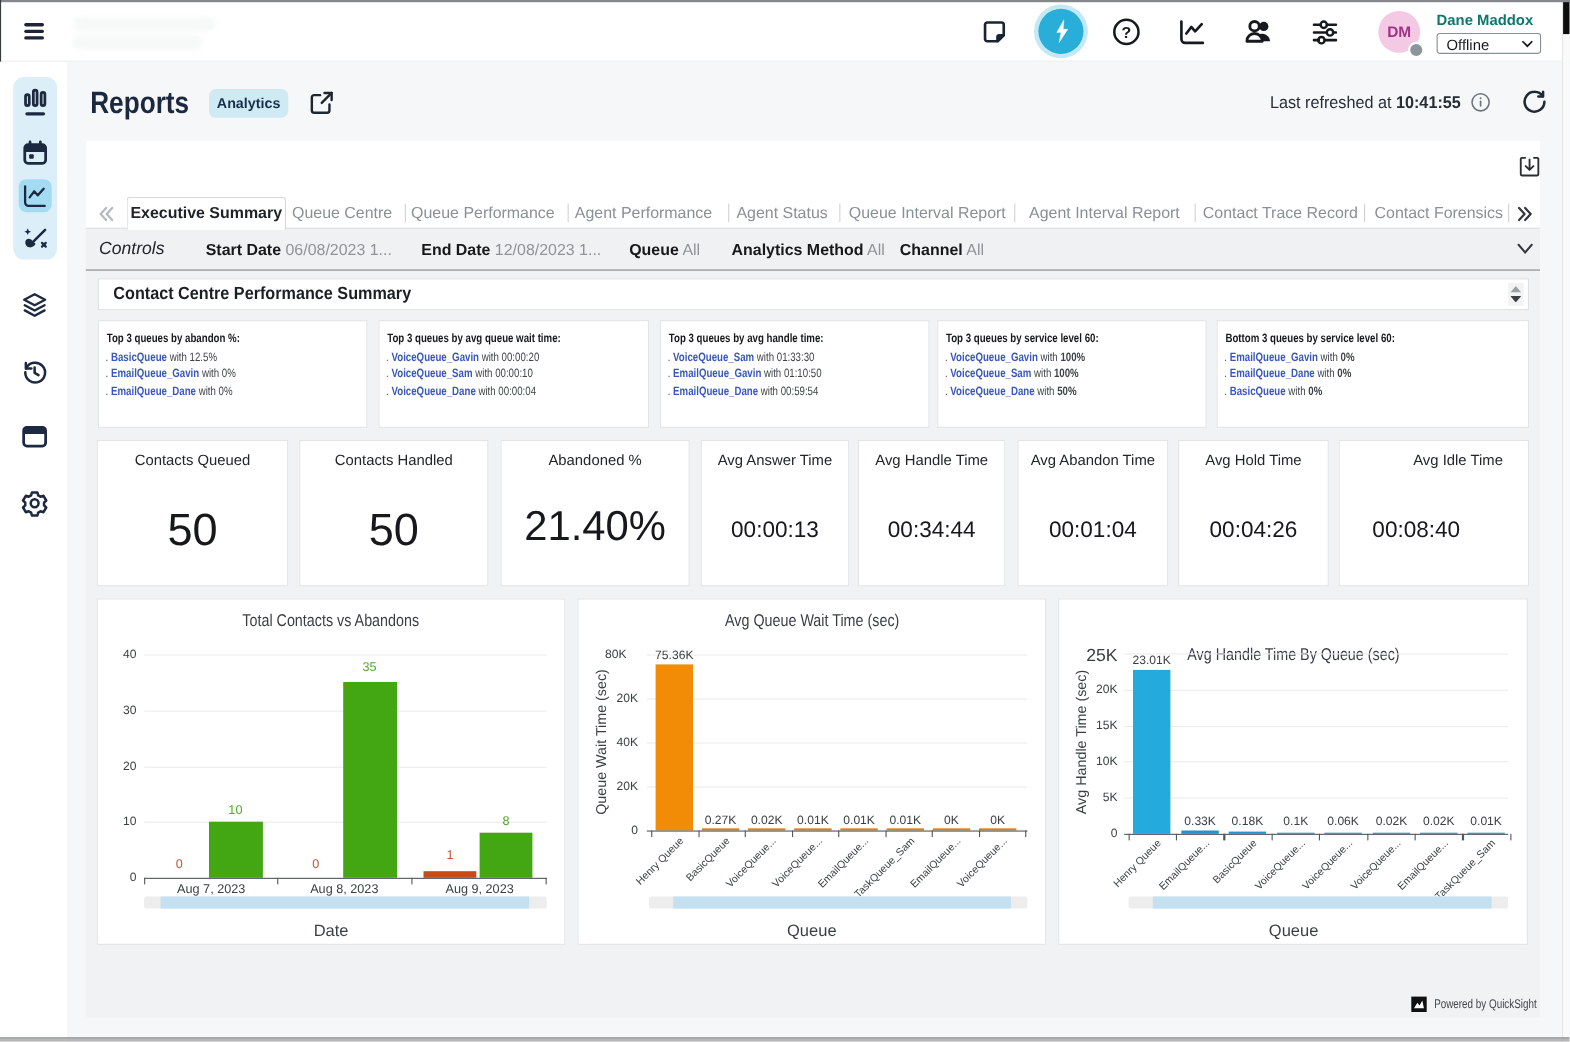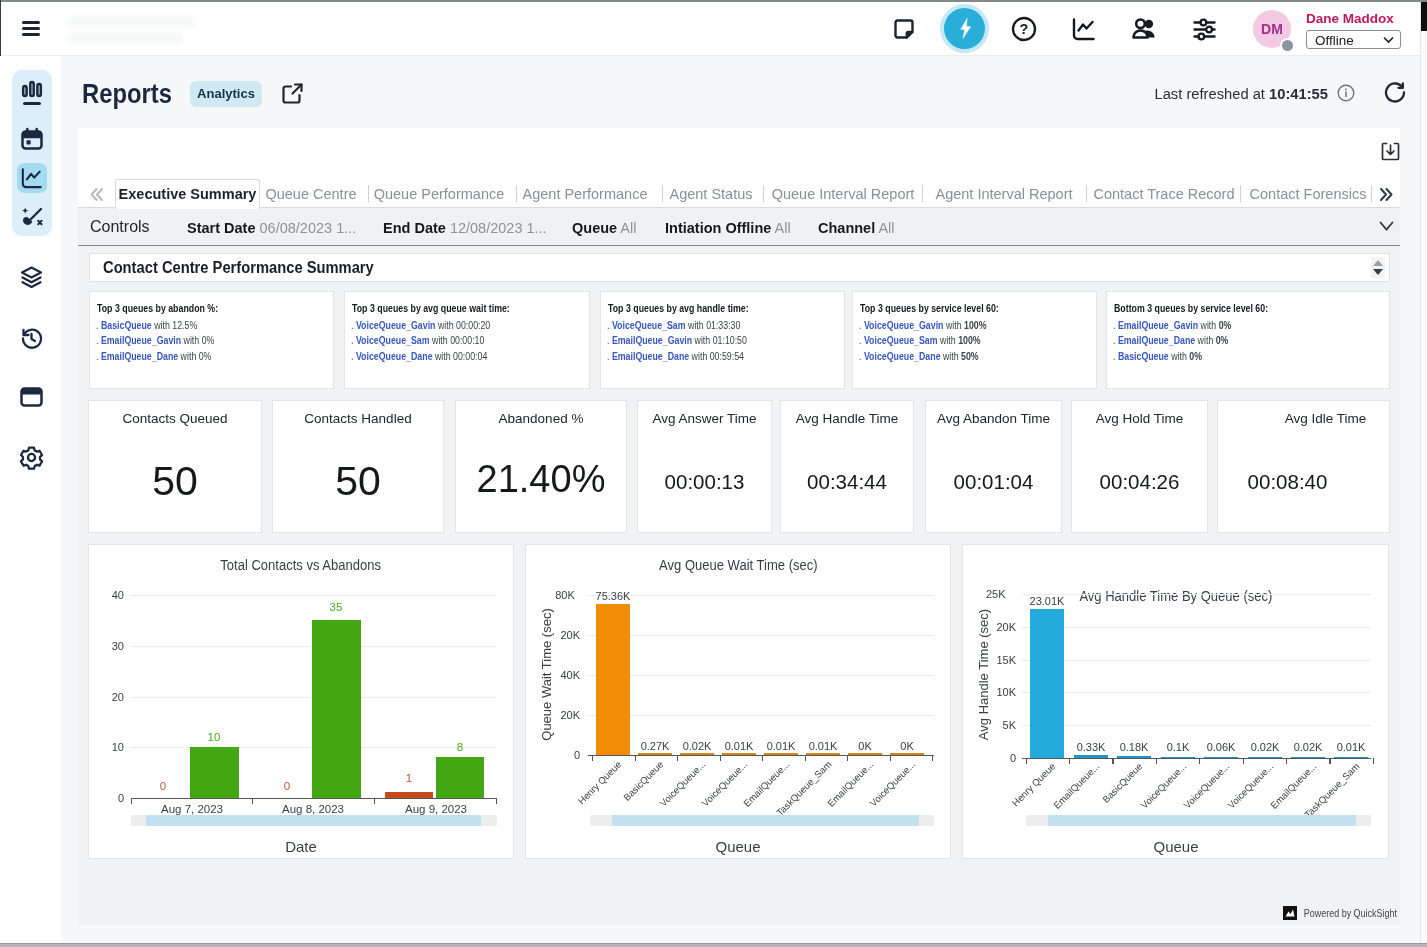--- a/index.html
+++ b/index.html
@@ -48,21 +48,21 @@
 <svg class="abs" style="left:1193px;top:18px;z-index:6;" width="23" height="23" viewBox="0 0 23 23" fill="none" stroke="#16191d" stroke-width="2.4" stroke-linecap="round">
 <path d="M1.5 4.5 h6 M13.3 4.5 h8.2 M1.5 11.5 h11.2 M19 11.5 h2.5 M1.5 18.5 h4.4 M11.3 18.5 h10.2"></path>
 <circle cx="10.4" cy="4.5" r="2.9" stroke-width="2.2"></circle>
 <circle cx="16.1" cy="11.5" r="2.9" stroke-width="2.2"></circle>
 <circle cx="8.3" cy="18.5" r="2.9" stroke-width="2.2"></circle>
 </svg>
 
 <div class="abs" style="left:1253px;top:10px;width:38px;height:38px;border-radius:50%;background:#f3c9e3;z-index:6;"></div>
 <div class="abs" style="left:1253px;top:10px;width:38px;height:38px;border-radius:50%;z-index:7;text-align:center;line-height:38px;font-size:14px;font-weight:bold;color:#a03189;">DM</div>
 <div class="abs" style="left:1280px;top:38px;width:15px;height:15px;border-radius:50%;background:#8c949c;border:2.5px solid #fff;z-index:8;"></div>
-<div class="abs" style="left:1306px;top:11px;font-size:13.5px;font-weight:bold;color:#be185d;z-index:6;">Dane Maddox</div>
+<div class="abs" style="left:1306px;top:11px;font-size:13.5px;font-weight:bold;color:#0f766e;z-index:6;">Dane Maddox</div>
 <div class="abs" style="left:1306px;top:30px;width:95px;height:19px;background:#fff;border:1px solid #898f96;border-radius:3px;z-index:6;">
   <span style="position:absolute;left:8px;top:1.5px;font-size:13.5px;color:#16191d;">Offline</span>
   <svg style="position:absolute;right:6px;top:5px;" width="11" height="8" viewBox="0 0 11 8" fill="none" stroke="#16191d" stroke-width="1.6">
       <path d="M1 1.5 l4.5 4.5 L10 1.5"></path>
     </svg>
 </div>
 
 <div class="abs" style="left:0;top:56px;width:61px;height:891px;background:#fff;z-index:4;"></div>
 <div class="abs" style="left:12px;top:70px;width:40px;height:166px;background:#dceef7;border-radius:10px;z-index:5;"></div>
 <div class="abs" style="left:17px;top:163px;width:30px;height:30px;background:#a3dcf2;border-radius:7px;z-index:5;"></div>
@@ -164,25 +164,25 @@
 <div class="abs" style="left:368px;top:185px;width:1px;height:17px;background:#cfd2d4;z-index:3;"></div>
 <div class="abs" style="left:516px;top:185px;width:1px;height:17px;background:#cfd2d4;z-index:3;"></div>
 <div class="abs" style="left:662px;top:185px;width:1px;height:17px;background:#cfd2d4;z-index:3;"></div>
 <div class="abs" style="left:763px;top:185px;width:1px;height:17px;background:#cfd2d4;z-index:3;"></div>
 <div class="abs" style="left:922px;top:185px;width:1px;height:17px;background:#cfd2d4;z-index:3;"></div>
 <div class="abs" style="left:1086px;top:185px;width:1px;height:17px;background:#cfd2d4;z-index:3;"></div>
 <div class="abs" style="left:1240px;top:185px;width:1px;height:17px;background:#cfd2d4;z-index:3;"></div>
 <div class="abs" style="left:1371px;top:185px;width:1px;height:17px;background:#cfd2d4;z-index:3;"></div>
 
 <div class="abs" style="left:78px;top:208px;width:1322px;height:38px;background:#f0f1f3;border-bottom:1.6px solid #85878a;z-index:2;"></div>
-<div class="abs" style="left:90px;top:218px;font-size:16px;color:#23272c;z-index:3;">Controls</div>
+<div class="abs" style="left:90px;top:218px;font-size:16px;color:#23272c;z-index:3;font-style:italic;">Controls</div>
 <div class="abs" style="left:187px;top:220px;font-size:14.5px;z-index:3;"><b style="color:#16181a;">Start Date</b> <span style="color:#8e9398;">06/08/2023 1...</span></div>
 <div class="abs" style="left:383px;top:220px;font-size:14.5px;z-index:3;"><b style="color:#16181a;">End Date</b> <span style="color:#8e9398;">12/08/2023 1...</span></div>
 <div class="abs" style="left:572px;top:220px;font-size:14.5px;z-index:3;"><b style="color:#16181a;">Queue</b> <span style="color:#8e9398;">All</span></div>
-<div class="abs" style="left:665px;top:220px;font-size:14.5px;z-index:3;"><b style="color:#16181a;">Intiation Offline</b> <span style="color:#8e9398;">All</span></div>
+<div class="abs" style="left:665px;top:220px;font-size:14.5px;z-index:3;"><b style="color:#16181a;">Analytics Method</b> <span style="color:#8e9398;">All</span></div>
 <div class="abs" style="left:818px;top:220px;font-size:14.5px;z-index:3;"><b style="color:#16181a;">Channel</b> <span style="color:#8e9398;">All</span></div>
 <svg class="abs" style="left:1379px;top:221px;z-index:3;" width="15" height="11" viewBox="0 0 15 11" fill="none" stroke="#33383d" stroke-width="1.8" stroke-linecap="round">
     <path d="M1.5 1.5 L7.5 8.5 13.5 1.5"></path>
   </svg>
 
 <div class="abs" style="left:78px;top:246px;width:1322px;height:679px;background:#f1f2f4;z-index:1;"></div>
 
 <div class="abs" style="left:89px;top:253px;width:1301px;height:29px;background:#fff;border:1px solid #dfe0e2;z-index:2;"></div>
 <div class="abs" style="left:103px;top:259px;font-size:16px;font-weight:bold;color:#1b1f24;transform:scaleX(0.92);transform-origin:left top;z-index:3;">Contact Centre Performance Summary</div>
 <div class="abs" style="left:1371px;top:257px;width:14px;height:21px;background:#f3f3f3;z-index:3;"></div>
@@ -271,21 +271,21 @@
 <div class="abs" style="left:313px;top:803px;width:100px;margin-left:-50px;text-align:center;font-size:11.5px;color:#3c4043;z-index:3;">Aug 8, 2023</div>
 <div class="abs" style="left:436px;top:803px;width:100px;margin-left:-50px;text-align:center;font-size:11.5px;color:#3c4043;z-index:3;">Aug 9, 2023</div>
 <div class="abs" style="left:131px;top:815px;width:366px;height:11px;background:#ededee;border-radius:2px;z-index:3;"></div>
 <div class="abs" style="left:146px;top:815px;width:335px;height:11px;background:#c3e1f1;z-index:3;"></div>
 <div class="abs" style="left:301px;top:838px;width:100px;margin-left:-50px;text-align:center;font-size:15px;color:#3b3f44;z-index:3;">Date</div>
 <div class="abs" style="left:525px;top:544px;width:426px;height:315px;background:#fff;border:1px solid #e3e4e6;z-index:2;"></div>
 <div class="abs" style="left:738px;top:556px;width:400px;margin-left:-200px;text-align:center;font-size:15.5px;color:#3b3f44;z-index:3;"><span style="display:inline-block;transform:scaleX(0.84);">Avg Queue Wait Time (sec)</span></div>
 <div class="abs" style="left:538px;top:595px;height:160px;width:16px;z-index:3;">
     <div style="position:absolute;left:-72px;top:72px;width:160px;transform:rotate(-90deg);text-align:center;font-size:13px;color:#3c4043;">Queue Wait Time (sec)</div>
   </div>
-<div class="abs" style="left:550px;top:589px;width:30px;text-align:center;font-size:11px;color:#3c4043;z-index:3;">80K</div>
+<div class="abs" style="left:550px;top:589px;width:30px;text-align:left;font-size:11px;color:#3c4043;z-index:3;">80K</div>
 <div class="abs" style="left:588px;top:595px;width:346px;height:1px;background:#ececee;z-index:3;"></div>
 <div class="abs" style="left:550px;top:629px;width:30px;text-align:right;font-size:11px;color:#3c4043;z-index:3;">20K</div>
 <div class="abs" style="left:588px;top:635px;width:346px;height:1px;background:#ececee;z-index:3;"></div>
 <div class="abs" style="left:550px;top:669px;width:30px;text-align:right;font-size:11px;color:#3c4043;z-index:3;">40K</div>
 <div class="abs" style="left:588px;top:675px;width:346px;height:1px;background:#ececee;z-index:3;"></div>
 <div class="abs" style="left:550px;top:709px;width:30px;text-align:right;font-size:11px;color:#3c4043;z-index:3;">20K</div>
 <div class="abs" style="left:588px;top:715px;width:346px;height:1px;background:#ececee;z-index:3;"></div>
 <div class="abs" style="left:550px;top:749px;width:30px;text-align:right;font-size:11px;color:#3c4043;z-index:3;">0</div>
 <div class="abs" style="left:588px;top:755px;width:346px;height:1.4px;background:#53565a;z-index:4;"></div>
 <div class="abs" style="left:592.0px;top:755px;width:1.4px;height:6px;background:#53565a;z-index:4;"></div>
@@ -324,21 +324,21 @@
 <text x="391" y="9" text-anchor="end" transform="rotate(-45 391 9)" font-family="Liberation Sans" font-size="9.5" fill="#3c4043">VoiceQueue...</text>
 </svg>
 <div class="abs" style="left:590px;top:815px;width:344px;height:11px;background:#ededee;border-radius:2px;z-index:3;"></div>
 <div class="abs" style="left:612px;top:815px;width:307px;height:11px;background:#c3e1f1;z-index:3;"></div>
 <div class="abs" style="left:738px;top:838px;width:100px;margin-left:-50px;text-align:center;font-size:15px;color:#3b3f44;z-index:3;">Queue</div>
 <div class="abs" style="left:962px;top:544px;width:427px;height:315px;background:#fff;border:1px solid #e3e4e6;z-index:2;"></div>
 <div class="abs" style="left:1176px;top:556px;width:400px;margin-left:-200px;text-align:center;font-size:15.5px;color:#3b3f44;z-index:3;margin-top:31px;"><span style="display:inline-block;transform:scaleX(0.84);">Avg Handle Time By Queue (sec)</span></div>
 <div class="abs" style="left:975px;top:595px;height:160px;width:16px;z-index:3;">
     <div style="position:absolute;left:-72px;top:72px;width:160px;transform:rotate(-90deg);text-align:center;font-size:13px;color:#3c4043;">Avg Handle Time (sec)</div>
   </div>
-<div class="abs" style="left:986px;top:588px;width:30px;font-size:11px;color:#3c4043;z-index:3;">25K</div>
+<div class="abs" style="left:986px;top:588px;width:30px;text-align:right;font-size:16px;color:#3c4043;z-index:3;">25K</div>
 <div class="abs" style="left:1022px;top:594px;width:349px;height:1px;background:#ececee;z-index:3;"></div>
 <div class="abs" style="left:986px;top:621px;width:30px;text-align:right;font-size:11px;color:#3c4043;z-index:3;">20K</div>
 <div class="abs" style="left:1022px;top:627px;width:349px;height:1px;background:#ececee;z-index:3;"></div>
 <div class="abs" style="left:986px;top:654px;width:30px;text-align:right;font-size:11px;color:#3c4043;z-index:3;">15K</div>
 <div class="abs" style="left:1022px;top:660px;width:349px;height:1px;background:#ececee;z-index:3;"></div>
 <div class="abs" style="left:986px;top:686px;width:30px;text-align:right;font-size:11px;color:#3c4043;z-index:3;">10K</div>
 <div class="abs" style="left:1022px;top:692px;width:349px;height:1px;background:#ececee;z-index:3;"></div>
 <div class="abs" style="left:986px;top:719px;width:30px;text-align:right;font-size:11px;color:#3c4043;z-index:3;">5K</div>
 <div class="abs" style="left:1022px;top:725px;width:349px;height:1px;background:#ececee;z-index:3;"></div>
 <div class="abs" style="left:986px;top:752px;width:30px;text-align:right;font-size:11px;color:#3c4043;z-index:3;">0</div>

